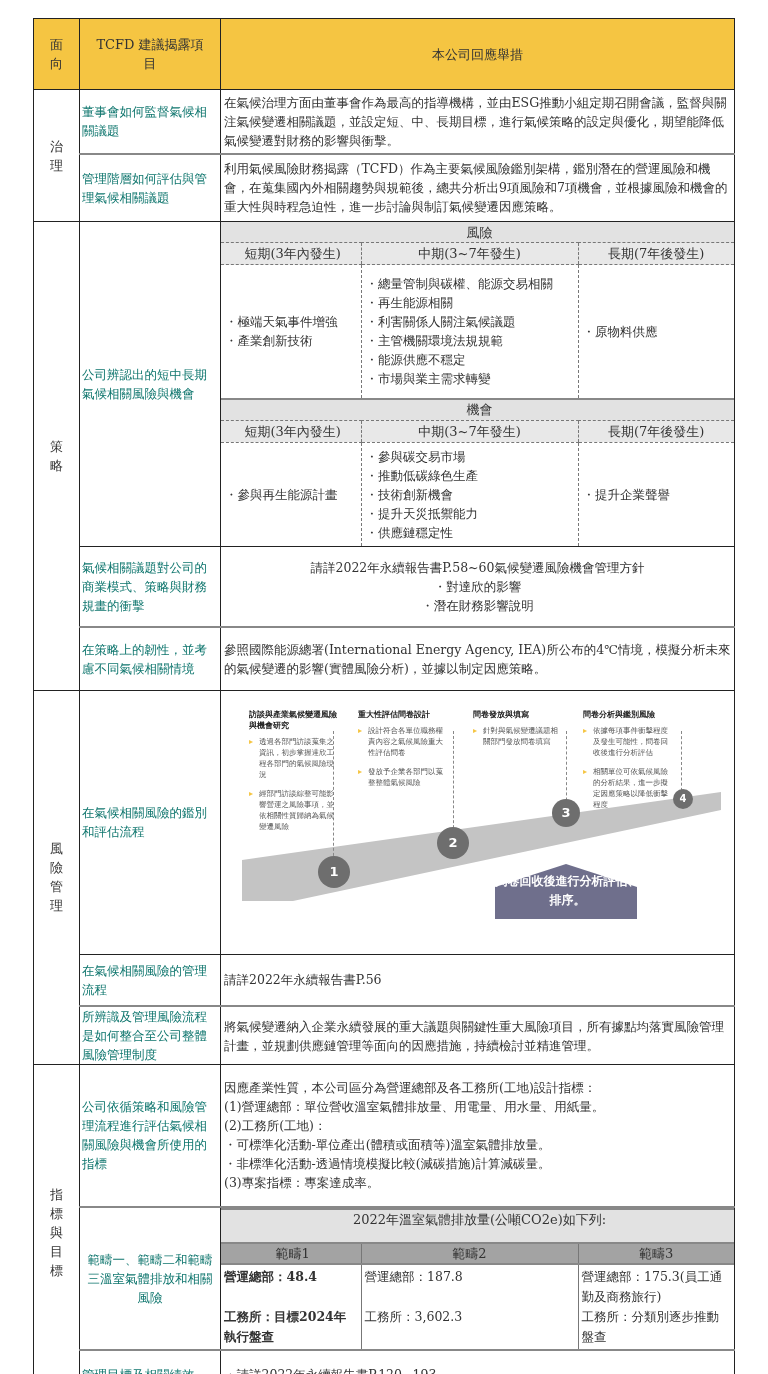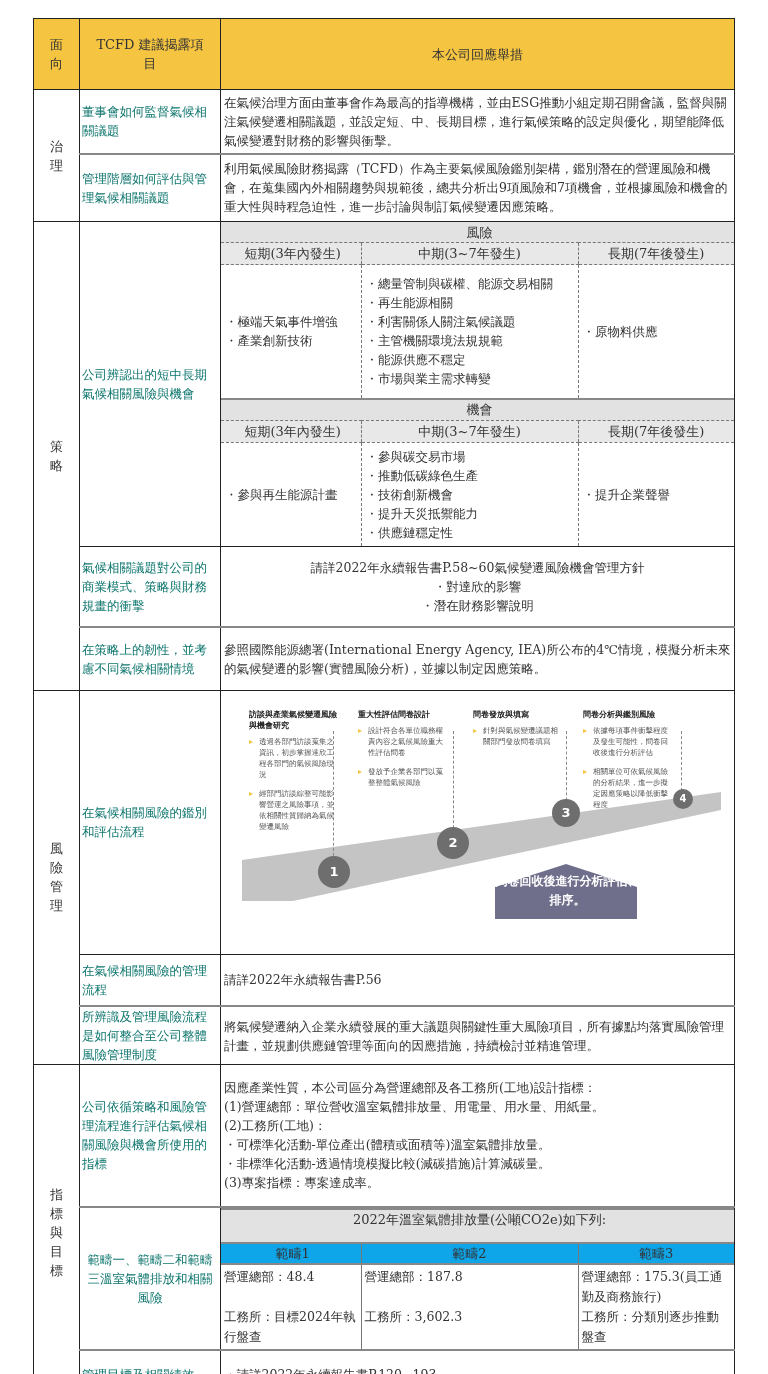--- a/index.html
+++ b/index.html
@@ -23,24 +23,24 @@
   .center { text-align:center; }
   .diagram { position:relative; height:263px; width:100%; }
   .col { position:absolute; top:18px; font-family:"DejaVu Sans","Liberation Sans",sans-serif; font-size:7.5px; color:#555; line-height:11px; }
   .col h4 { margin:0 0 5px 0; font-size:8px; color:#222; font-weight:bold; line-height:11px; }
   .col p { margin:0 0 8px 0; padding-left:10px; position:relative; }
   .col p::before { content:"▸"; color:#f5c542; position:absolute; left:0; top:0; font-size:8px; }
   .vline { position:absolute; border-left:1px dashed #888; width:0; }
   .circle { position:absolute; width:32px; height:32px; border-radius:50%; background:#6e6e6e; color:#fff; font-family:"DejaVu Sans","Liberation Sans",sans-serif; font-weight:bold; font-size:13px; text-align:center; line-height:32px; }
   .pent-text { position:absolute; left:274px; top:181px; width:145px; text-align:center; font-family:"DejaVu Sans","Liberation Sans",sans-serif; font-size:12px; color:#fff; font-weight:bold; }
   .scope td { vertical-align:top; }
-  .scope .sc-hdr td { text-align:center; background:#0ea5e9; border-bottom:1px solid #777; border-left:1px solid #777; height:17px; font-size:13px; vertical-align:middle; }
+  .scope .sc-hdr td { text-align:center; background:#a3a3a3; border-bottom:1px solid #777; border-left:1px solid #777; height:17px; font-size:13px; vertical-align:middle; }
   .scope .sc-hdr td:first-child { border-left:none; }
   .scope .sc-body td { border-left:1px solid #777; padding:2px 3px 2px 3px; line-height:20px; }
-  .scope .sc-body td:first-child { border-left:none; }
+  .scope .sc-body td:first-child { border-left:none;font-weight:bold; }
 </style>
 </head>
 <body>
 
 <table class="tbl">
   <colgroup>
     <col style="width:46px">
     <col style="width:141px">
     <col>
   </colgroup>

